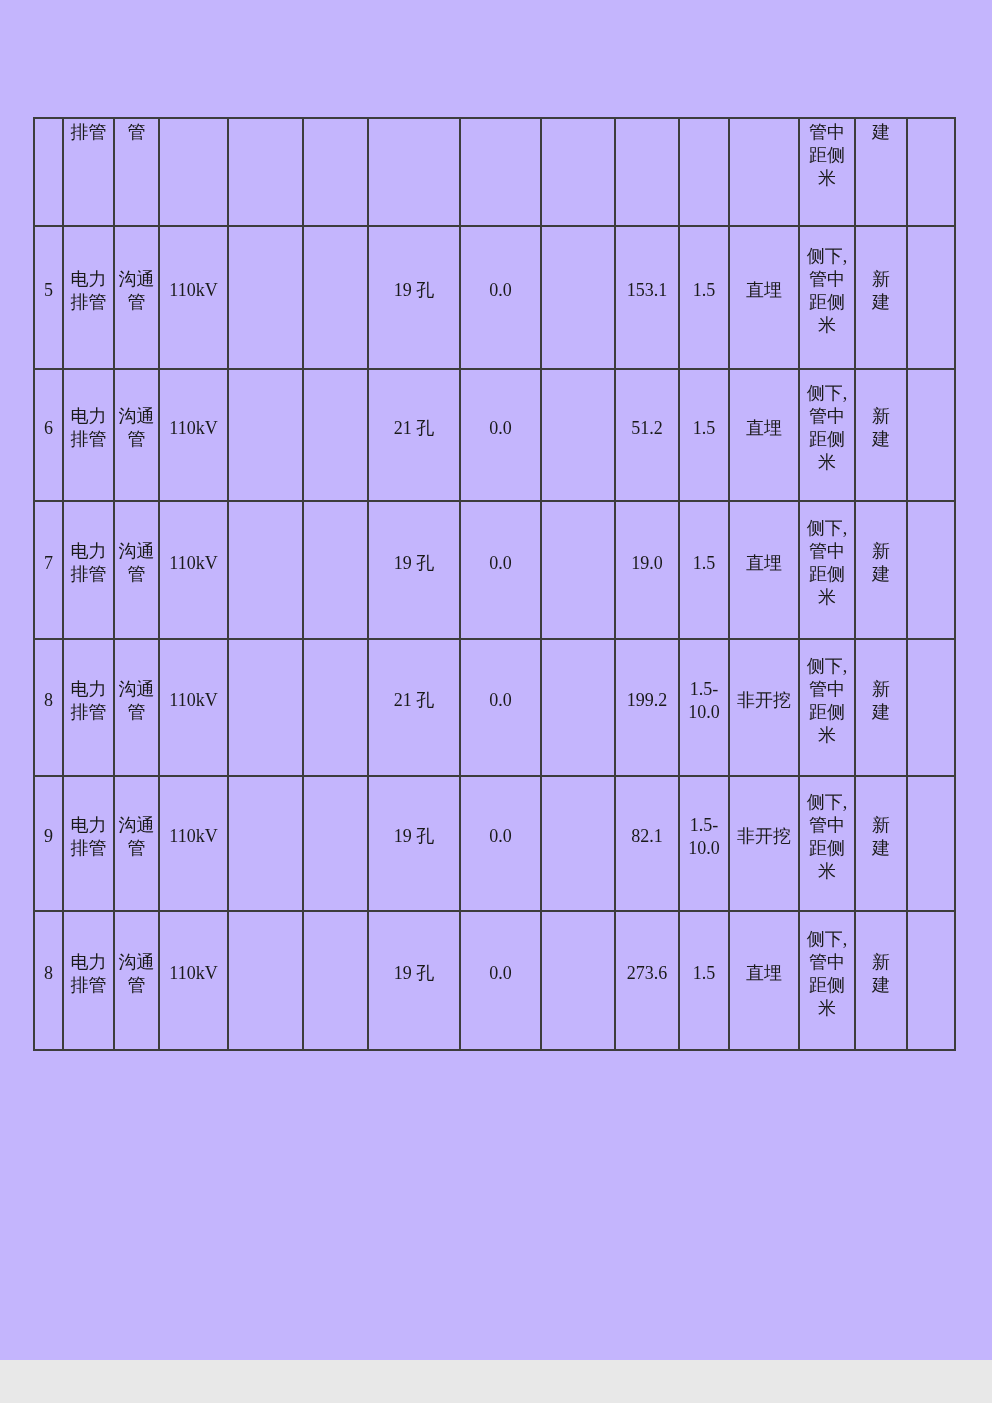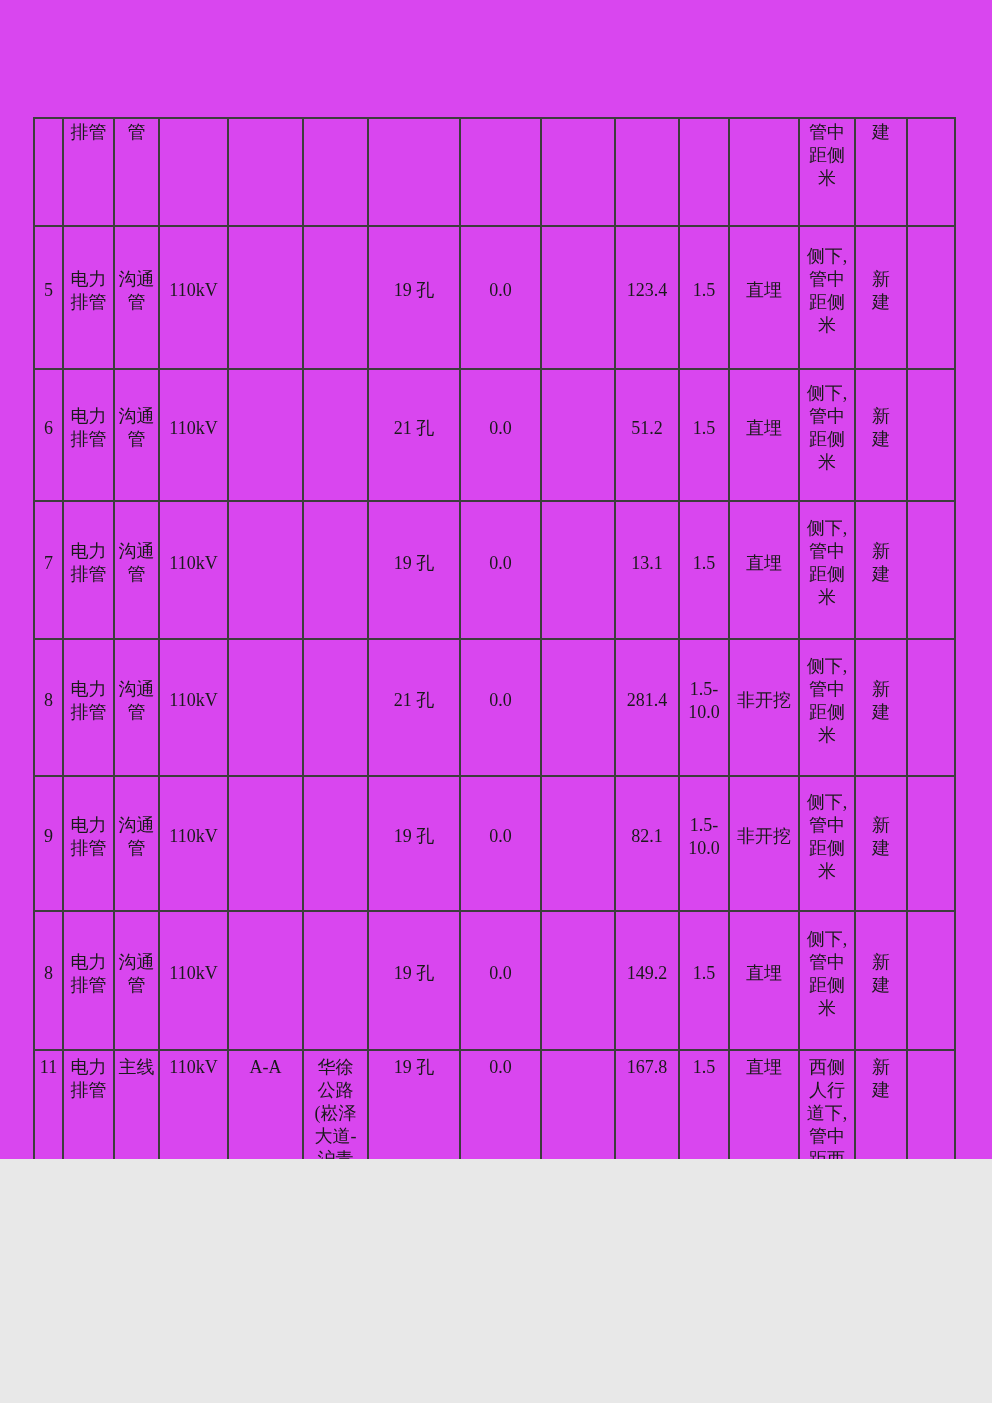--- a/index.html
+++ b/index.html
@@ -3,22 +3,22 @@
 <meta charset="utf-8">
 <style>
   html, body {
     margin: 0;
     padding: 0;
     background: #e8e8e8;
   }
   .page {
     position: relative;
     width: 992px;
-    height: 1159px;
-    background: #d946ef;
+    height: 1360px;
+    background: #c4b5fd;
     font-family: "Liberation Serif", "DejaVu Serif", serif;
     color: #1a1a1a;
     overflow: hidden;
   }
   table.doc-table {
     position: absolute;
     left: 33px;
     top: 117px;
     border-collapse: collapse;
     table-layout: fixed;
@@ -115,21 +115,21 @@
           <td>电力
 排管</td>
           <td>沟通
 管</td>
           <td>110kV</td>
           <td></td>
           <td class="loose"></td>
           <td>19 孔</td>
           <td>0.0</td>
           <td></td>
-          <td>123.4</td>
+          <td>153.1</td>
           <td>1.5</td>
           <td>直埋</td>
           <td class="loose">侧下,
 管中
 距侧
 米</td>
           <td class="loose">新
 建</td>
           <td></td>
         </tr>
@@ -161,21 +161,21 @@
           <td>电力
 排管</td>
           <td>沟通
 管</td>
           <td>110kV</td>
           <td></td>
           <td class="loose"></td>
           <td>19 孔</td>
           <td>0.0</td>
           <td></td>
-          <td>13.1</td>
+          <td>19.0</td>
           <td>1.5</td>
           <td>直埋</td>
           <td class="loose">侧下,
 管中
 距侧
 米</td>
           <td class="loose">新
 建</td>
           <td></td>
         </tr>
@@ -184,21 +184,21 @@
           <td>电力
 排管</td>
           <td>沟通
 管</td>
           <td>110kV</td>
           <td></td>
           <td class="loose"></td>
           <td>21 孔</td>
           <td>0.0</td>
           <td></td>
-          <td>281.4</td>
+          <td>199.2</td>
           <td>1.5-
 10.0</td>
           <td>非开挖</td>
           <td class="loose">侧下,
 管中
 距侧
 米</td>
           <td class="loose">新
 建</td>
           <td></td>
@@ -232,57 +232,26 @@
           <td>电力
 排管</td>
           <td>沟通
 管</td>
           <td>110kV</td>
           <td></td>
           <td class="loose"></td>
           <td>19 孔</td>
           <td>0.0</td>
           <td></td>
-          <td>149.2</td>
-          <td>1.5</td>
-          <td>直埋</td>
-          <td class="loose">侧下,
-管中
-距侧
-米</td>
-          <td class="loose">新
-建</td>
-          <td></td>
-        </tr>
-        <tr class="r-tall">
-          <td>11</td>
-          <td>电力
-排管</td>
-          <td>主线</td>
-          <td>110kV</td>
-          <td>A-A</td>
-          <td class="loose">华徐
-公路
-(崧泽
-大道-
-沪青
-平公
-路)</td>
-          <td>19 孔</td>
-          <td>0.0</td>
-          <td></td>
-          <td>167.8</td>
-          <td>1.5</td>
-          <td>直埋</td>
-          <td class="loose">西侧
-人行
-道下,
-管中
-距西
-侧道
-路红</td>
+          <td>273.6</td>
+          <td>1.5</td>
+          <td>直埋</td>
+          <td class="loose">侧下,
+管中
+距侧
+米</td>
           <td class="loose">新
 建</td>
           <td></td>
         </tr>
       </tbody>
   </table>
 </div>
 
 </body></html>

